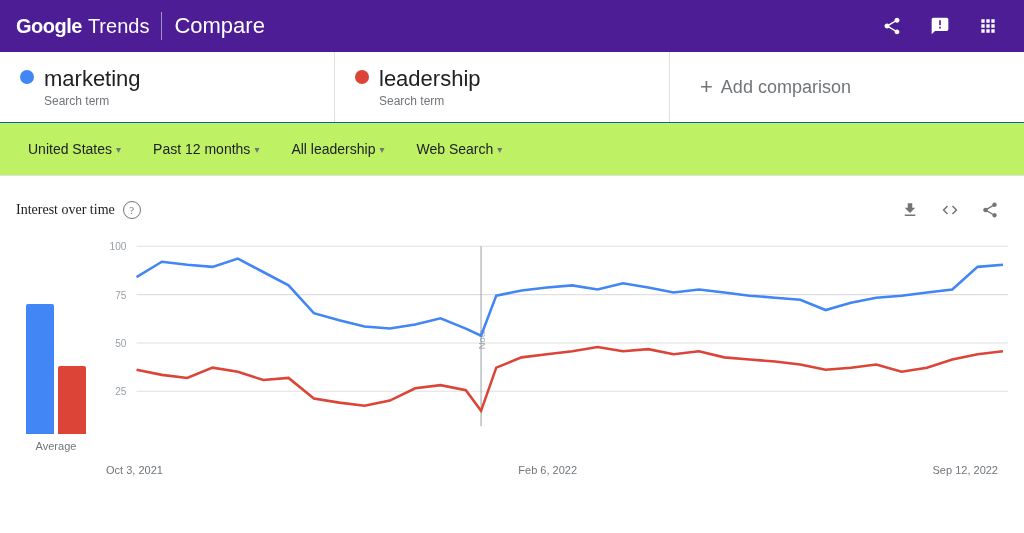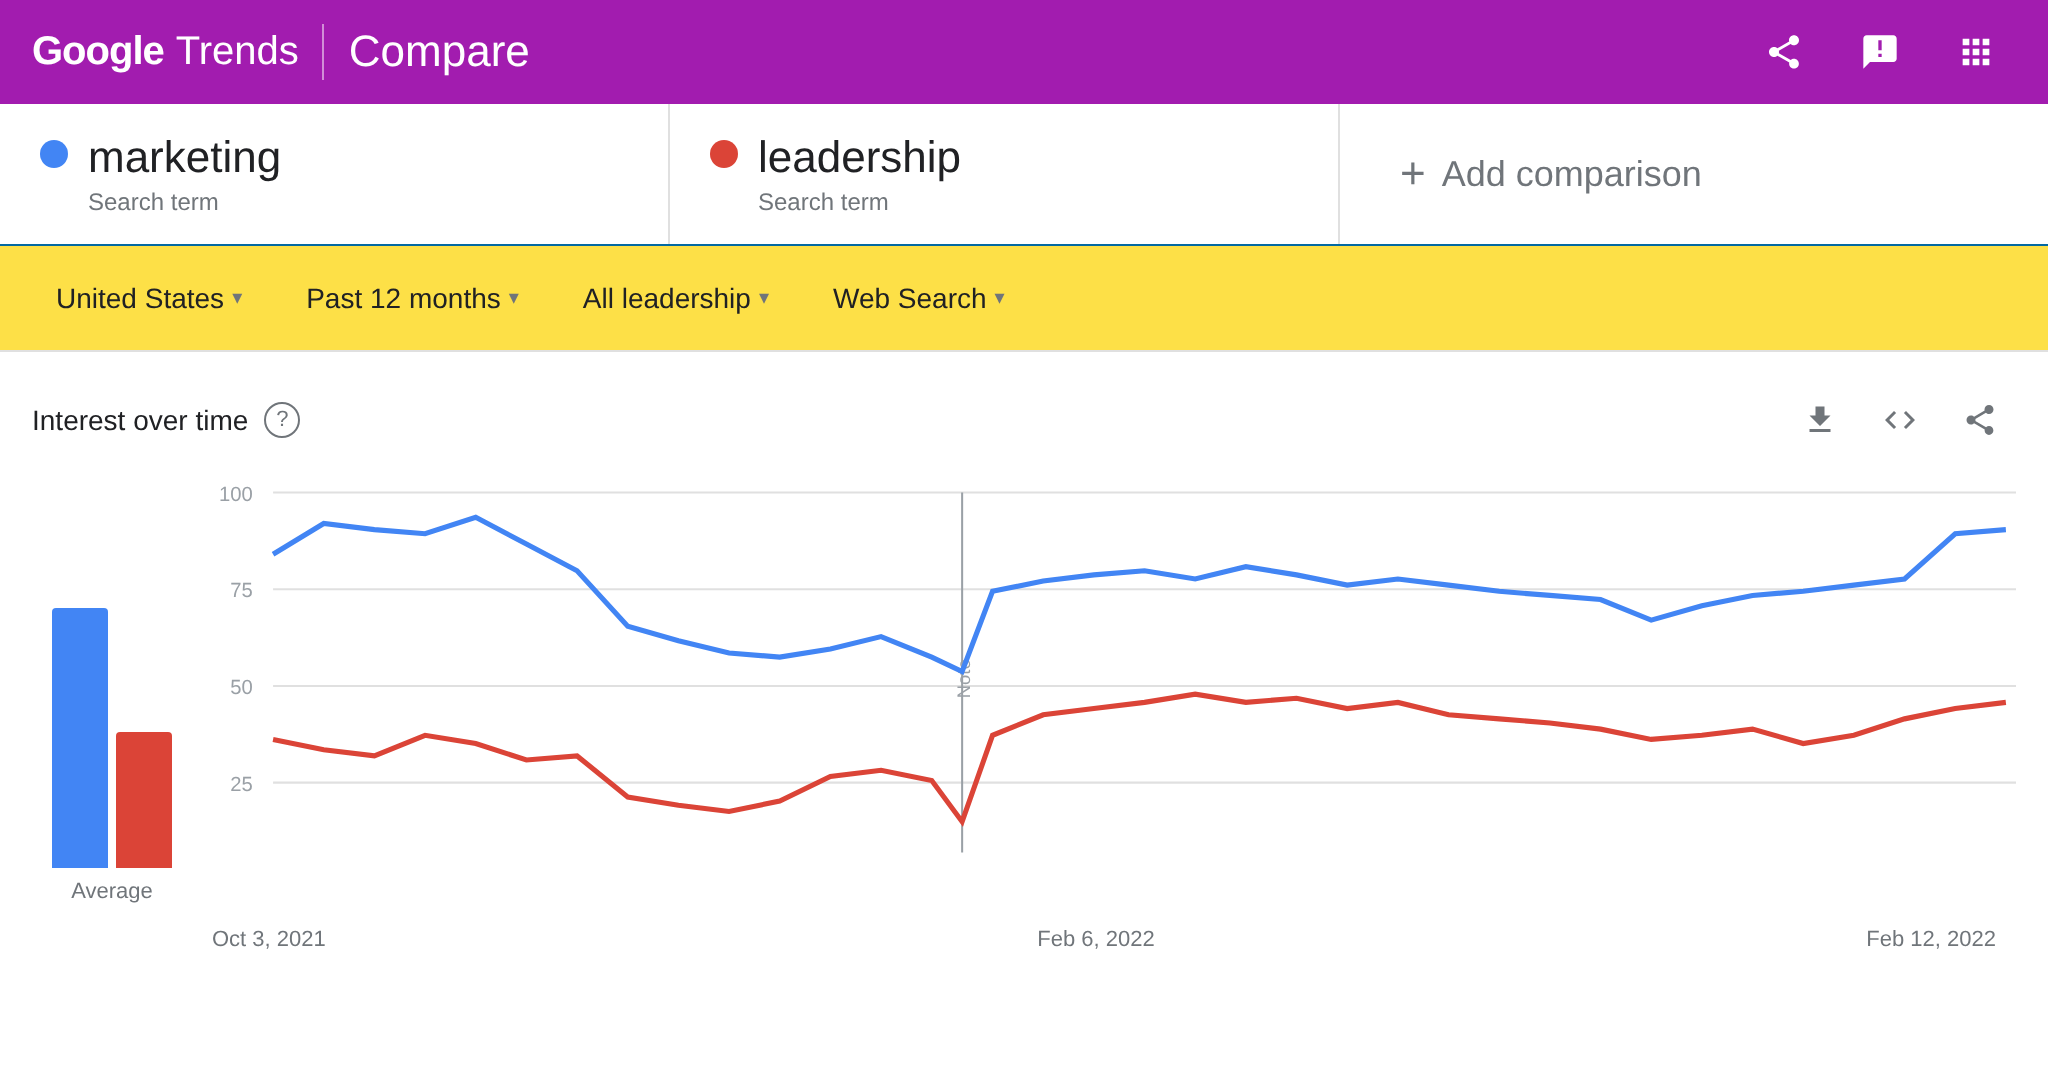--- a/index.html
+++ b/index.html
@@ -1,20 +1,20 @@
 <!DOCTYPE html>
 <html><head>
   <meta charset="utf-8">
   <style>
     * { margin: 0; padding: 0; box-sizing: border-box; }
     body { font-family: 'Arial', sans-serif; background: #fff; width: 1024px; height: 533px; overflow: hidden; }
 
     
     .header {
-      background: #a21caf;
+      background: #4c1d95;
       height: 52px;
       display: flex;
       align-items: center;
       padding: 0 16px;
       justify-content: space-between;
     }
     .header-left {
       display: flex;
       align-items: center;
       gap: 12px;
@@ -121,21 +121,21 @@
       color: #70757a;
     }
 
     
     .filters-row {
       display: flex;
       align-items: center;
       padding: 10px 16px;
       gap: 8px;
       border-bottom: 1px solid #e0e0e0;
-      background: #fde047;
+      background: #bef264;
     }
     .filter-btn {
       display: flex;
       align-items: center;
       gap: 4px;
       padding: 8px 12px;
       background: none;
       border: none;
       cursor: pointer;
       font-size: 14px;
@@ -156,20 +156,21 @@
     .chart-header {
       display: flex;
       align-items: center;
       justify-content: space-between;
       margin-bottom: 8px;
     }
     .chart-title-row {
       display: flex;
       align-items: center;
       gap: 8px;
+      font-family: Liberation Serif, serif;
     }
     .chart-title {
       font-size: 14px;
       color: #202124;
     }
     .help-icon {
       width: 18px;
       height: 18px;
       border-radius: 50%;
       border: 1.5px solid #70757a;
@@ -476,17 +477,17 @@
             845,120
             870,115
             895,112
           "></polyline>
       </svg>
 
       
       <div class="x-labels">
         <span class="x-label">Oct 3, 2021</span>
         <span class="x-label">Feb 6, 2022</span>
-        <span class="x-label">Feb 12, 2022</span>
+        <span class="x-label">Sep 12, 2022</span>
       </div>
     </div>
   </div>
 </div>
 
 </body></html>

